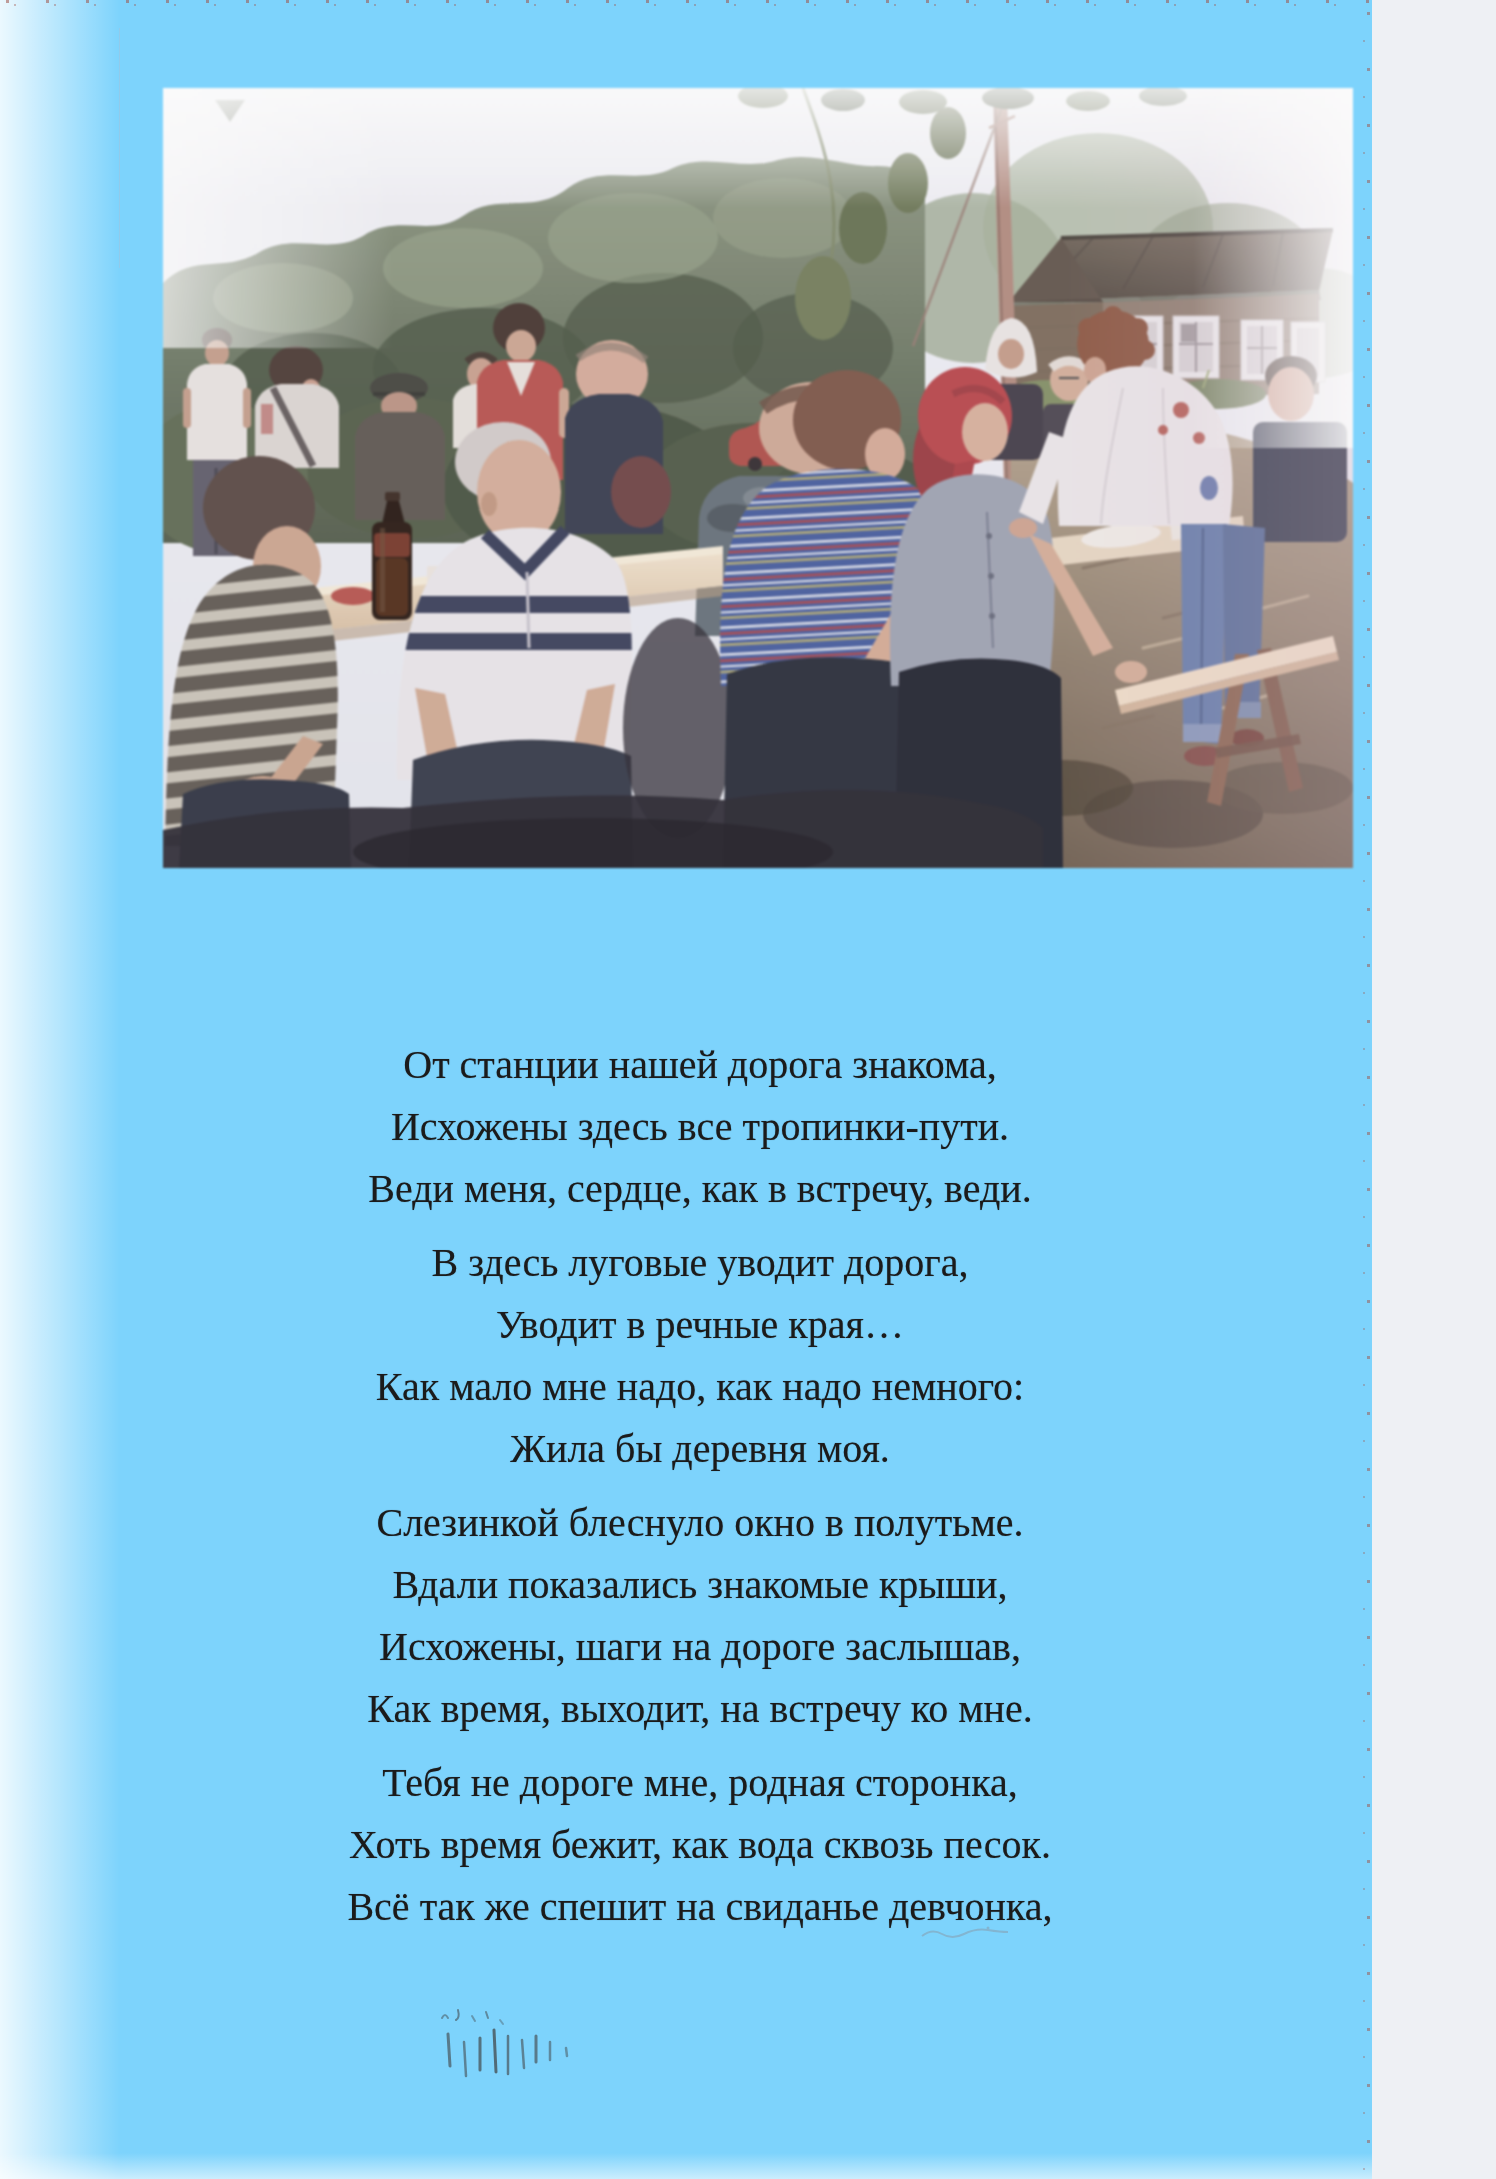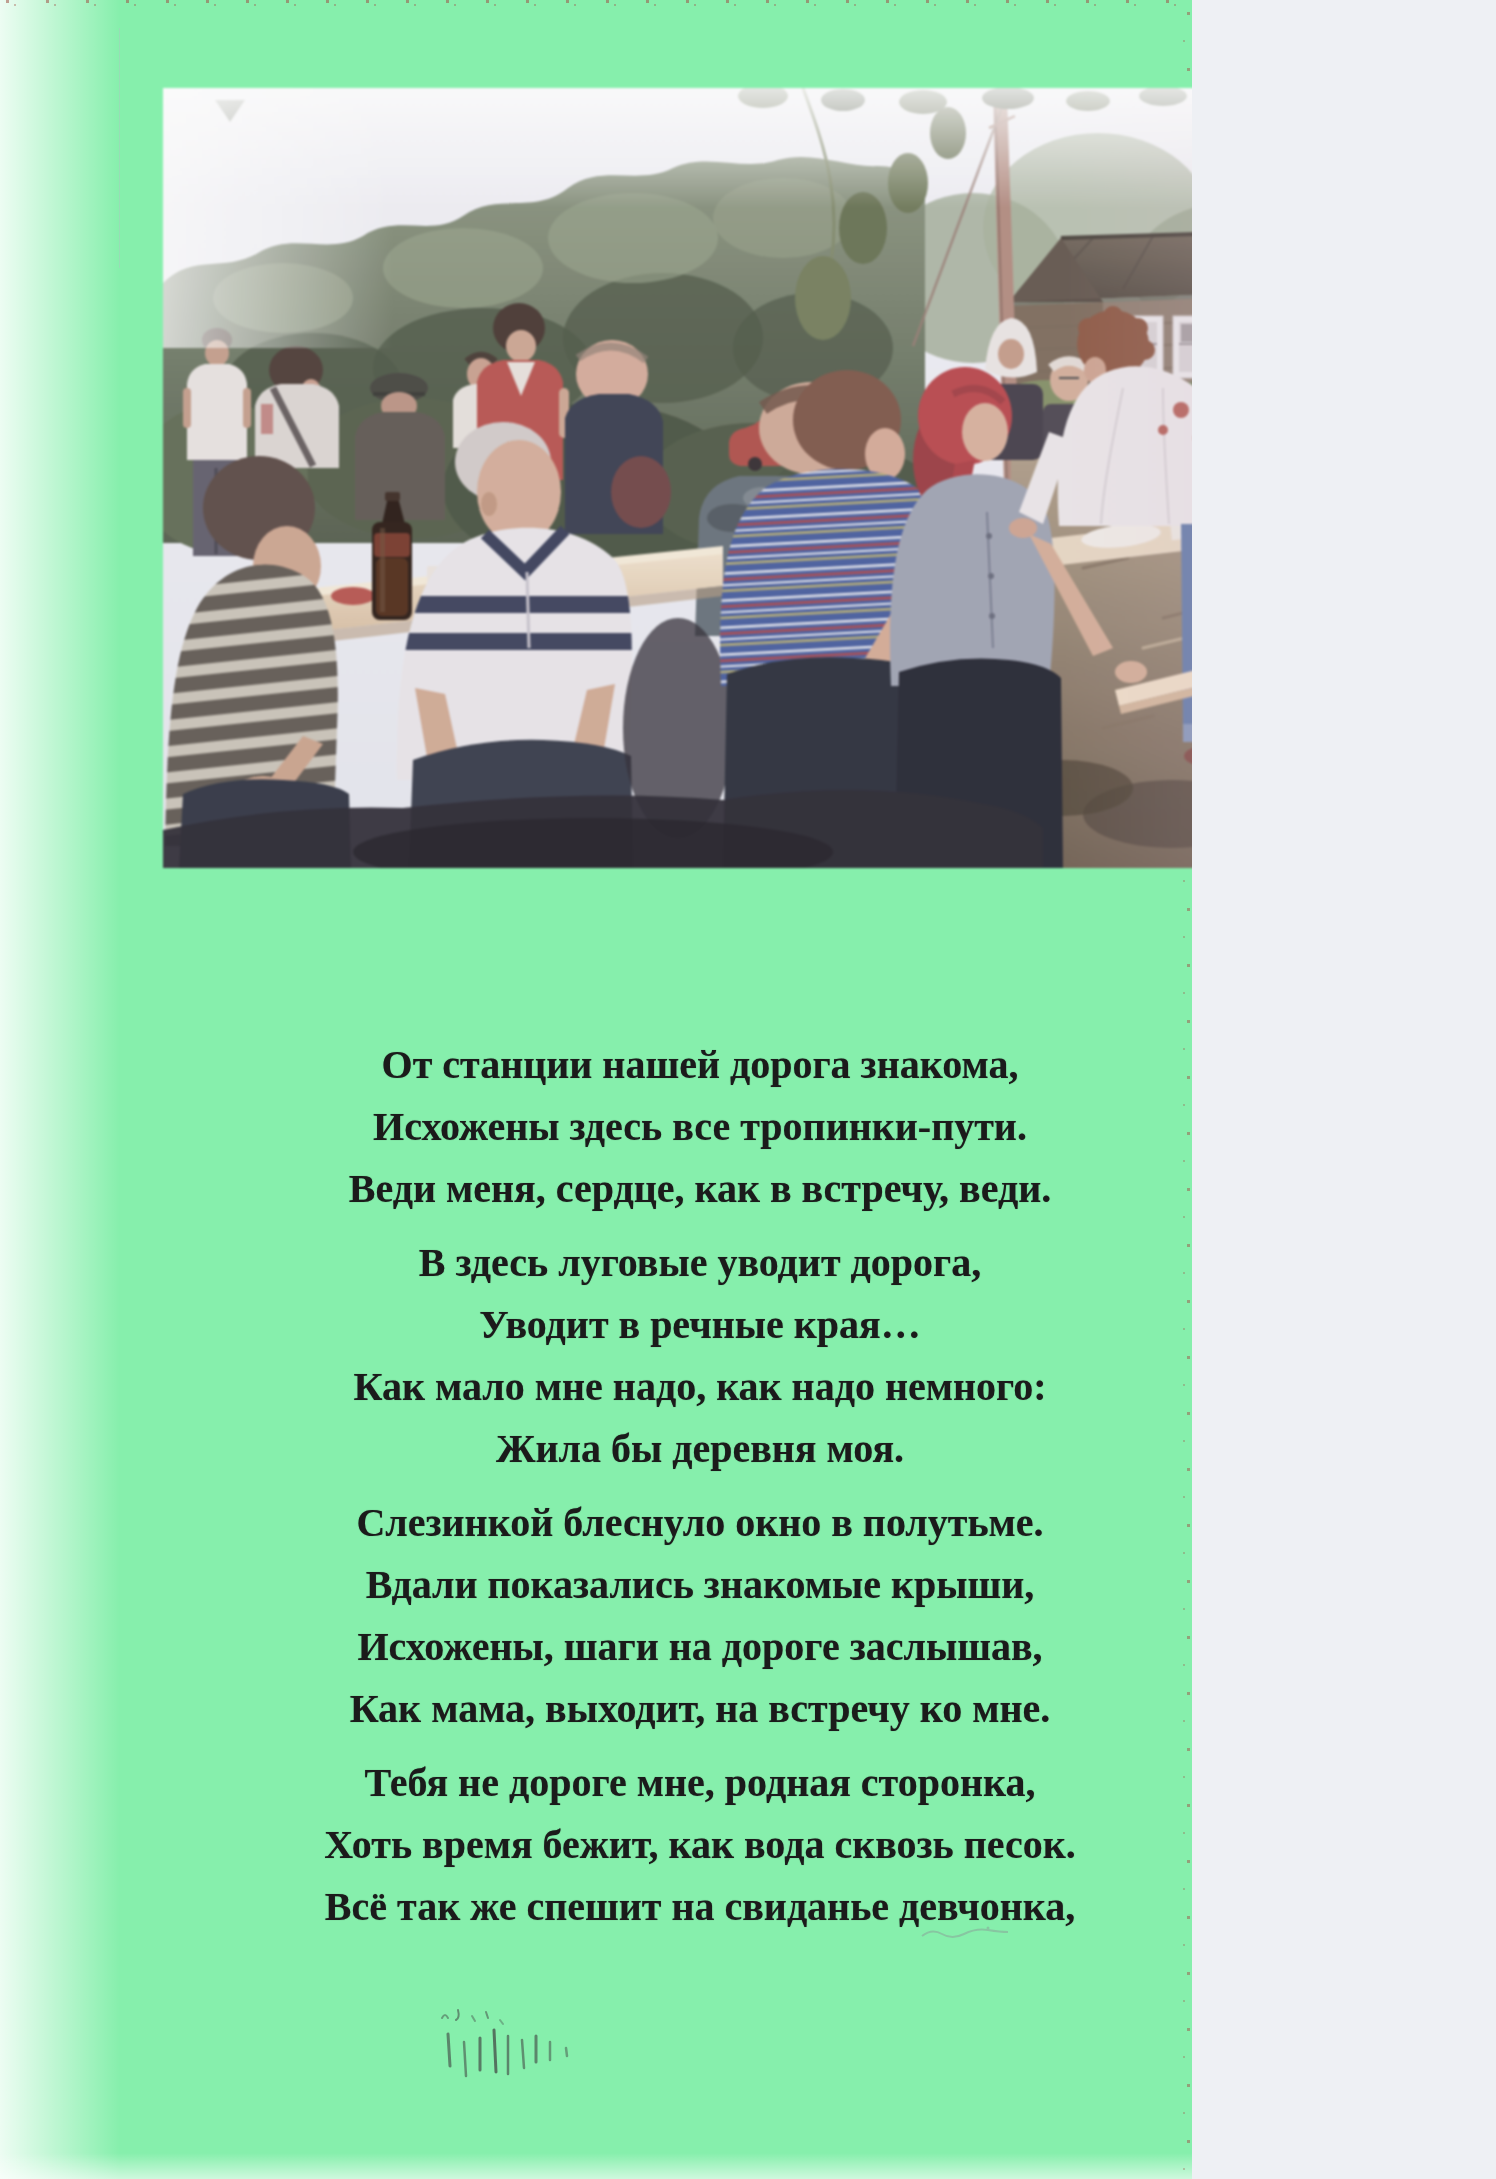--- a/index.html
+++ b/index.html
@@ -2,22 +2,22 @@
 <html><head>
 <meta charset="utf-8">
 <style>
   html, body { margin: 0; padding: 0; }
   body {
     width: 1496px; height: 2179px;
     font-family: "Liberation Serif", "DejaVu Serif", serif;
     background: #eef0f4;
   }
   .page {
-    position: relative; width: 1192px; height: 2179px;
-    background: #86efac; overflow: hidden; font-weight: bold;
+    position: relative; width: 1372px; height: 2179px;
+    background: #7dd3fc; overflow: hidden;
   }
   
   .top-dots {
     position: absolute; left: 0; top: 0; width: 100%; height: 9px;
     background-image:
       linear-gradient(to right, rgba(160,82,70,.55) 0 3px, transparent 3px),
       linear-gradient(to right, rgba(160,82,70,.38) 0 2px, transparent 2px);
     background-size: 40px 3px, 40px 2px;
     background-position: 6px 0px, 14px 4px;
     background-repeat: repeat-x;
@@ -444,21 +444,21 @@
     <div class="stanza">
       <div class="line">В здесь луговые уводит дорога,</div>
       <div class="line">Уводит в речные края…</div>
       <div class="line">Как мало мне надо, как надо немного:</div>
       <div class="line">Жила бы деревня моя.</div>
     </div>
     <div class="stanza">
       <div class="line">Слезинкой блеснуло окно в полутьме.</div>
       <div class="line">Вдали показались знакомые крыши,</div>
       <div class="line">Исхожены, шаги на дороге заслышав,</div>
-      <div class="line">Как мама, выходит, на встречу ко мне.</div>
+      <div class="line">Как время, выходит, на встречу ко мне.</div>
     </div>
     <div class="stanza">
       <div class="line">Тебя не дороге мне, родная сторонка,</div>
       <div class="line">Хоть время бежит, как вода сквозь песок.</div>
       <div class="line">Всё так же спешит на свиданье девчонка,</div>
     </div>
   </main>
 
   <svg class="scribble" width="180" height="92">
     <g stroke="#3f3f3f" fill="none" stroke-linecap="round">

